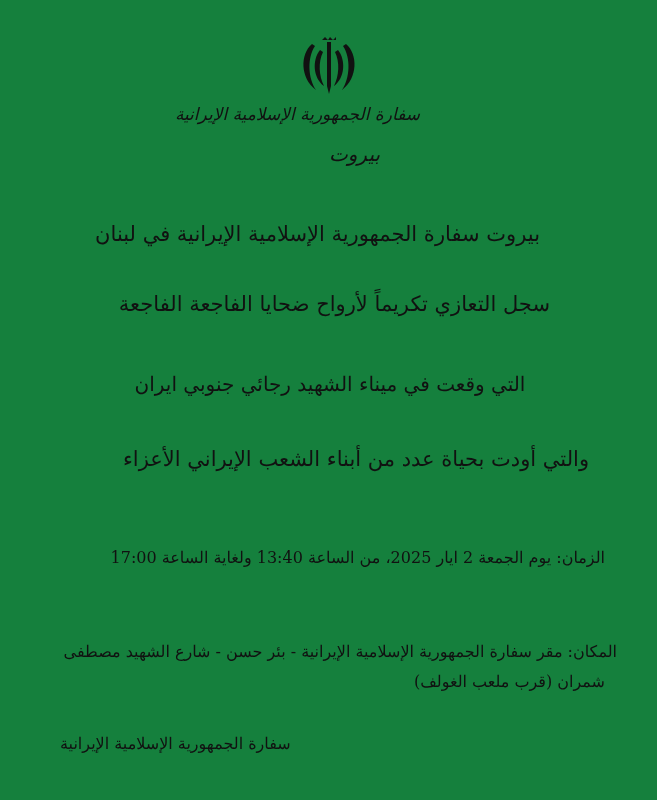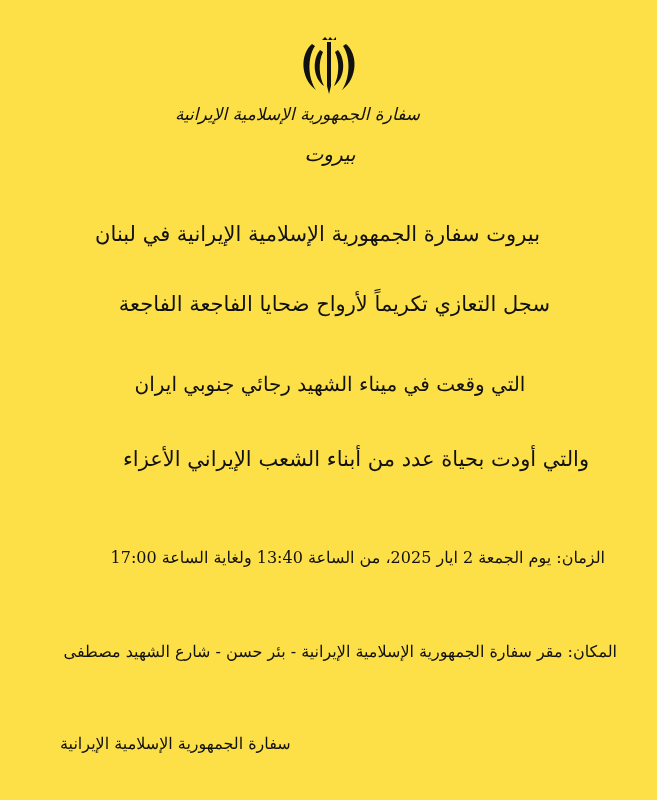--- a/index.html
+++ b/index.html
@@ -12,42 +12,42 @@
     height: 800px;
     position: relative;
     overflow: hidden;
     font-family: "DejaVu Serif", "Liberation Serif", serif;
     color: #111111;
   }
   .page {
     position: absolute;
     left: 0; top: 0;
     width: 657px; height: 800px;
-    background: #fde047;
+    background: #15803d;
   }
   .emblem {
     position: absolute;
     left: 298px; top: 36px;
     width: 62px; height: 62px;
   }
   .org-name {
     position: absolute;
     left: 240px; top: 104px;
     width: 180px;
     text-align: center;
     direction: rtl;
     font-size: 17px;
     font-style: italic;
     white-space: nowrap;
   }
   .city {
     position: absolute;
     left: 280px; top: 142px;
     width: 100px;
-    text-align: center;
+    text-align: right;
     direction: rtl;
     font-size: 20px;
     font-style: italic;
   }
   .line {
     position: absolute;
     direction: rtl;
     white-space: nowrap;
     text-align: center;
   }
@@ -102,15 +102,16 @@
   <div class="detail d-time">
     <span>الزمان:</span>
     <span>يوم الجمعة 2 ايار 2025، من الساعة 13:40 ولغاية الساعة 17:00</span>
   </div>
 
   <div class="detail d-place">
     <span>المكان:</span>
     <span>مقر سفارة الجمهورية الإسلامية الإيرانية - بئر حسن - شارع الشهيد مصطفى</span>
   </div>
 
+  <div class="detail d-place2">شمران (قرب ملعب الغولف)</div>
 
   <div class="signature">سفارة الجمهورية الإسلامية الإيرانية</div>
 </div>
 
 </body></html>

